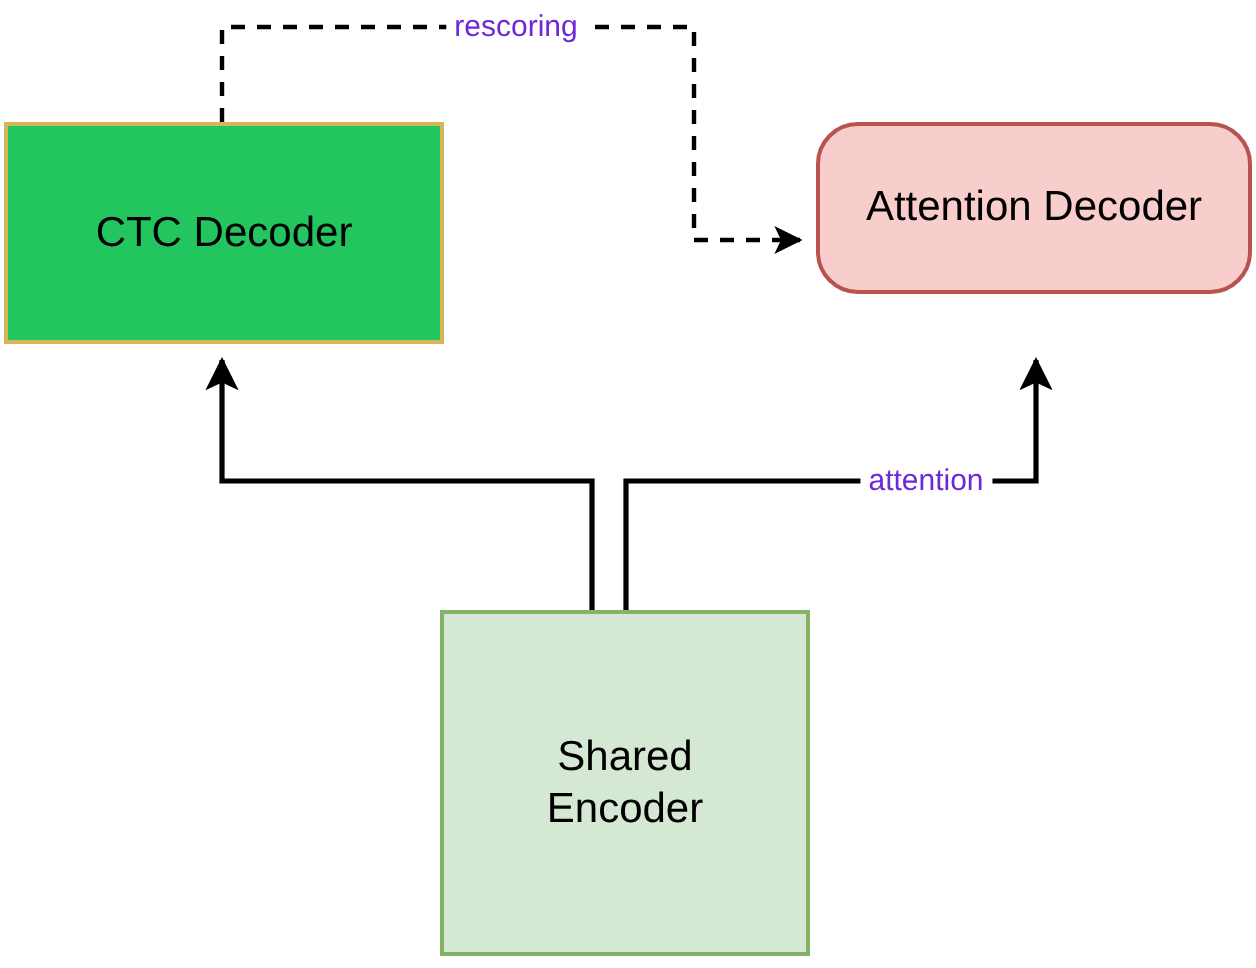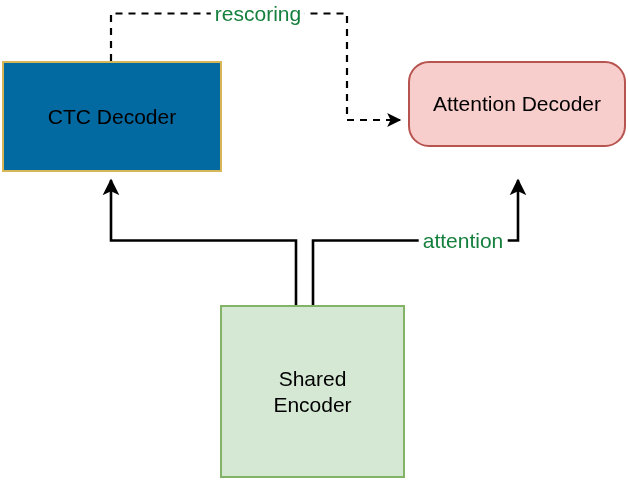--- a/index.html
+++ b/index.html
@@ -37,21 +37,21 @@
     line-height: 1.22;
     white-space: pre-line;
     border-style: solid;
     border-width: 2px;
   }
   #node-ctc-decoder {
     left: 2px;
     top: 61px;
     width: 220px;
     height: 111px;
-    background: #0369a1;
+    background: #22c55e;
     border-color: #d6b656;
   }
   #node-attention-decoder {
     left: 408px;
     top: 61px;
     width: 218px;
     height: 86px;
     background: #f8cecc;
     border-color: #b85450;
     border-radius: 21px;
@@ -60,22 +60,22 @@
     left: 220px;
     top: 305px;
     width: 185px;
     height: 173px;
     background: #d5e8d4;
     border-color: #82b366;
   }
   .edge-label {
     position: absolute;
     font-family: "Liberation Sans", sans-serif;
-    font-size: 21px;
-    color: #15803d;
+    font-size: 15px;
+    color: #6d28d9;
     background: #ffffff;
     padding: 0 4px;
     white-space: nowrap;
     transform: translate(-50%, -50%);
     line-height: 1.1;
   }
   #label-rescoring {
     left: 258px;
     top: 14px;
   }

